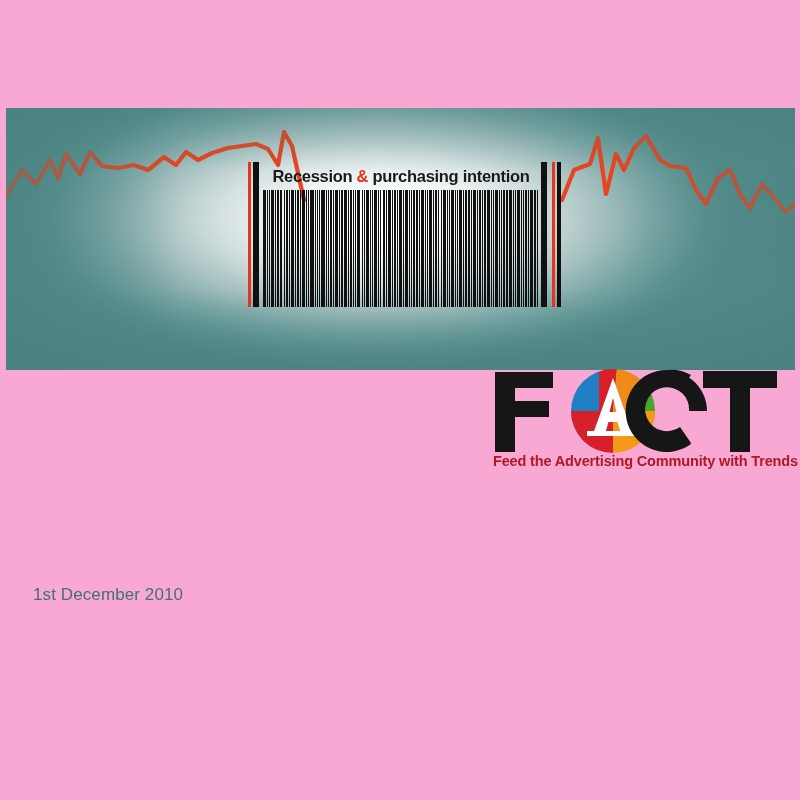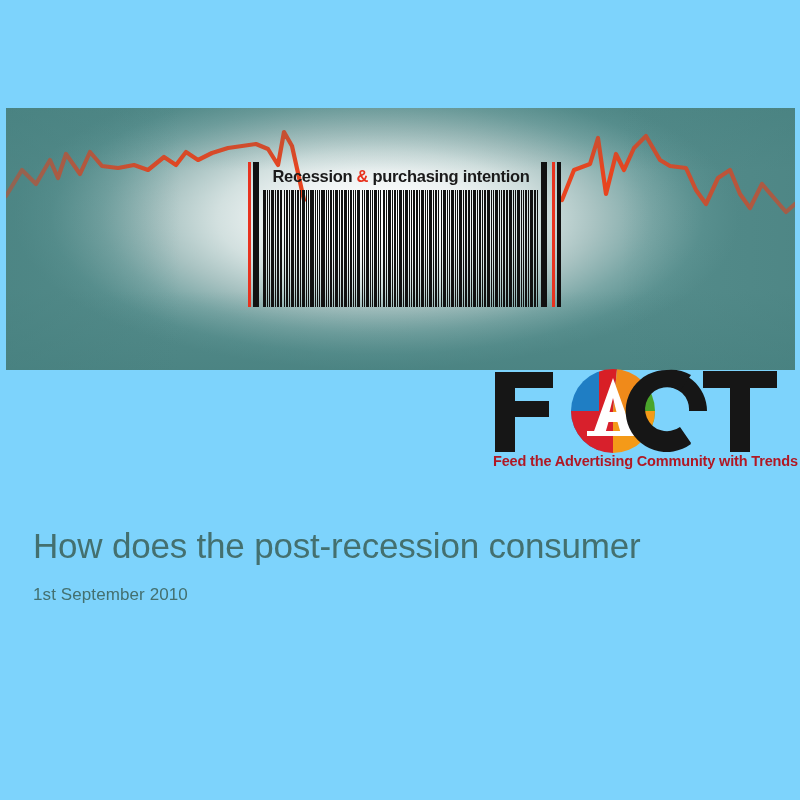--- a/index.html
+++ b/index.html
@@ -15,21 +15,21 @@
     font-family: "Liberation Sans", sans-serif;
     -webkit-font-smoothing: antialiased;
   }
 
   .slide {
     position: absolute;
     left: 0;
     top: 0;
     width: 800px;
     height: 800px;
-    background: #7dd3fc;
+    background: #f9a8d4;
   }
 
   
   .hero {
     position: absolute;
     left: 6px;
     top: 108px;
     width: 789px;
     height: 262px;
     overflow: hidden;
@@ -354,18 +354,18 @@
       <path fill="#161616" d="M176 2 a41 41 0 1 0 24 74 l-11 -16 a23 23 0 1 1 0 -37 l11 -16 a41 41 0 0 0 -24 -5 z"></path>
 
       <path fill="#161616" d="M212 3 h74 v17 h-27 v64 h-20 v-64 h-27 z"></path>
     </svg>
 
     <div class="logo-tagline">Feed the Advertising Community with Trends</div>
   </div>
 
   <div class="title-block">
     <h1 class="title">
-      <span>How does the post-recession consumer</span><br>
+      <br>
     </h1>
-    <p class="subtitle">1st September 2010</p>
+    <p class="subtitle">1st December 2010</p>
   </div>
 
 </div>
 
 </body></html>

